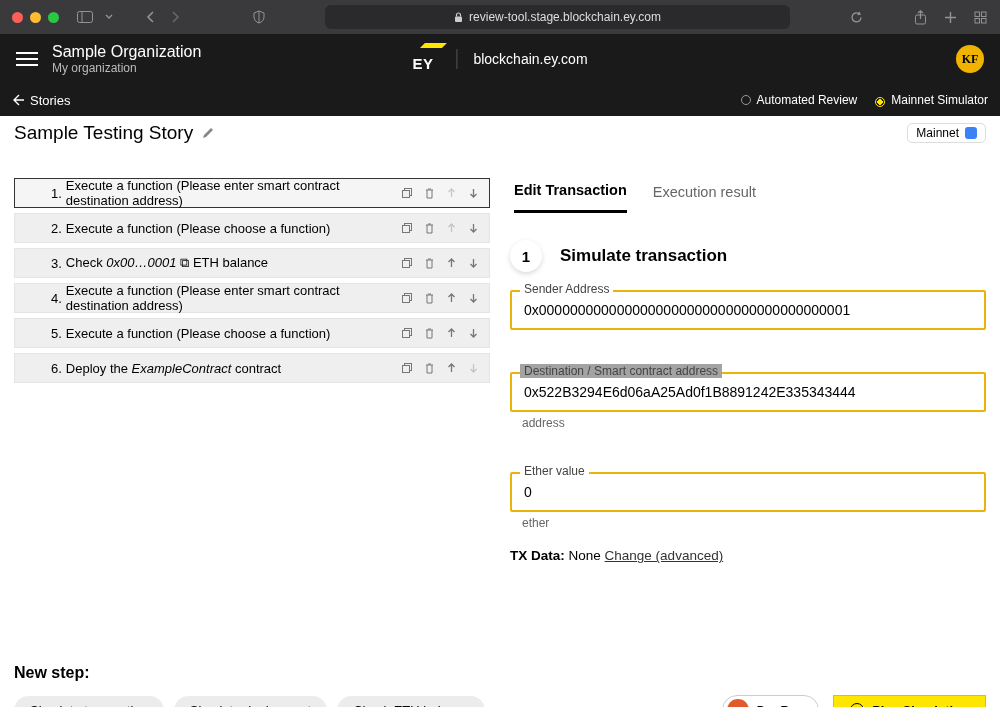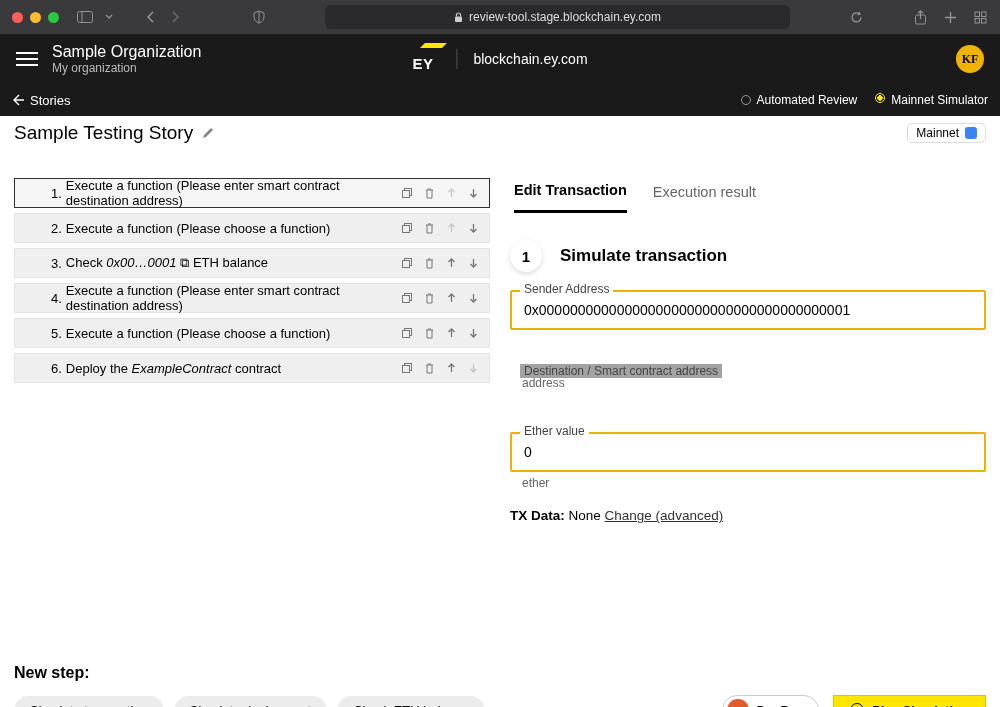--- a/index.html
+++ b/index.html
@@ -188,21 +188,21 @@
     <svg width="12" height="12" viewBox="0 0 12 12">
         <path d="M7 1 L2 6 L7 11 M2 6 H12" stroke="#fff" fill="none" stroke-width="1.4"></path>
       </svg>
     <span>Stories</span>
   </div>
   <div class="sub-right">
     <div style="display:flex;align-items:center;gap:6px;">
       <span class="radio"></span>
       <span>Automated Review</span>
     </div>
-    <div style="display:flex;align-items:flex-start;gap:6px;">
+    <div style="display:flex;align-items:flex-end;gap:6px;">
       <span class="radio on"></span>
       <span>Mainnet Simulator</span>
     </div>
   </div>
 </div>
 
 <div class="story-head">
   <div class="story-title">
     <span>Sample Testing Story</span>
     <span>
@@ -406,20 +406,21 @@
       <div class="panel-title">Simulate transaction</div>
     </div>
 
     <div class="field">
       <span class="legend" style="position:absolute;top:-8px;left:10px;background:#fff;padding:0 4px;font-size:12px;color:#444;">Sender Address</span>
       <input type="text" value="0x0000000000000000000000000000000000000001" style="">
     </div>
 
     <div class="field" style="margin-top:24px">
       <span class="legend" style="position:absolute;top:-8px;left:10px;background:#a3a3a3;padding:0 4px;font-size:12px;color:#444;">Destination / Smart contract address</span>
+      <input type="text" value="0x522B3294E6d06aA25Ad0f1B8891242E335343444" style="">
       <div class="hint">address</div>
     </div>
 
     <div class="field" style="margin-top:24px">
       <span class="legend" style="position:absolute;top:-8px;left:10px;background:#fff;padding:0 4px;font-size:12px;color:#444;">Ether value</span>
       <input type="text" value="0" style="">
       <div class="hint">ether</div>
     </div>
 
     <div class="txdata">

